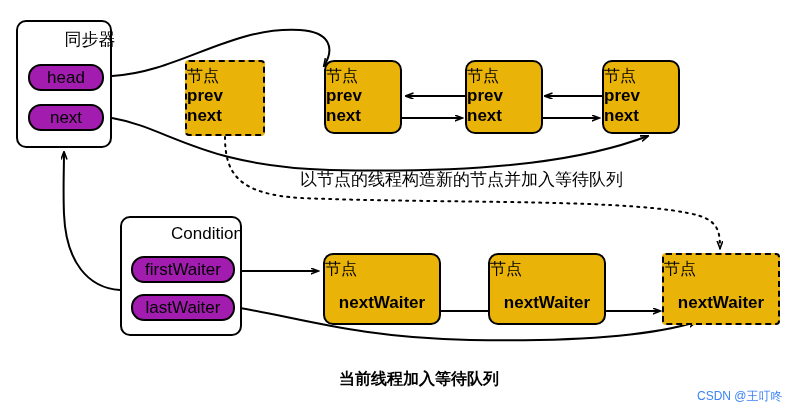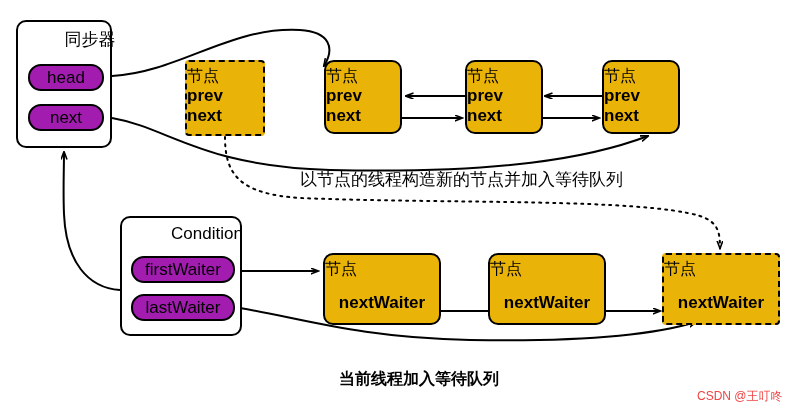--- a/index.html
+++ b/index.html
@@ -105,21 +105,21 @@
   }
   .caption-bold {
     position: absolute;
     font-size: 16px;
     font-weight: bold;
     white-space: nowrap;
   }
   .watermark {
     position: absolute;
     font-size: 12px;
-    color: #ef4444;
+    color: #3b82f6;
     white-space: nowrap;
   }
 </style>
 </head>
 <body>
 
 <div id="canvas">
 
   <svg class="svg-layer" viewBox="0 0 803 409">
     <defs>

